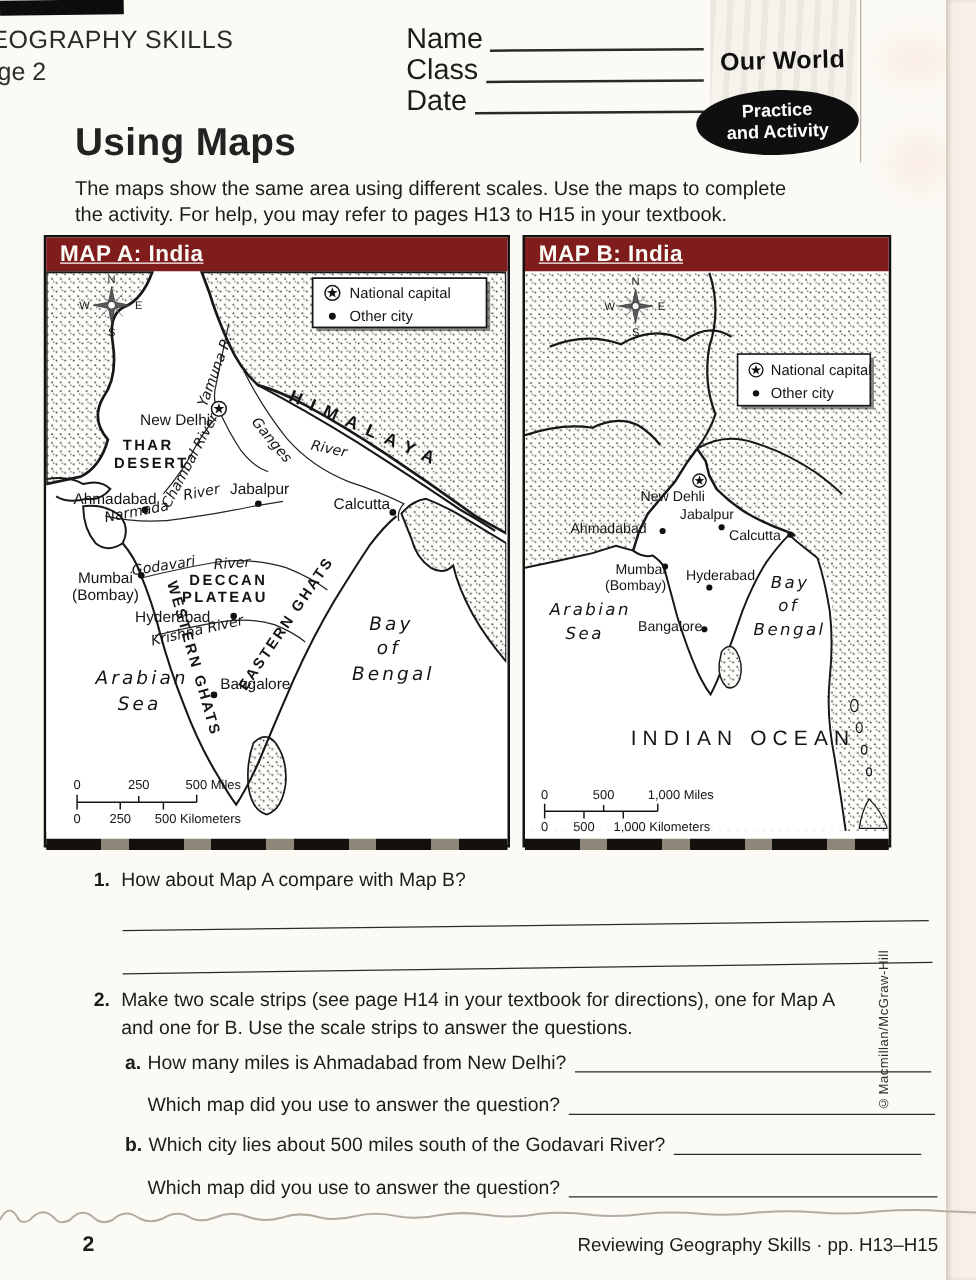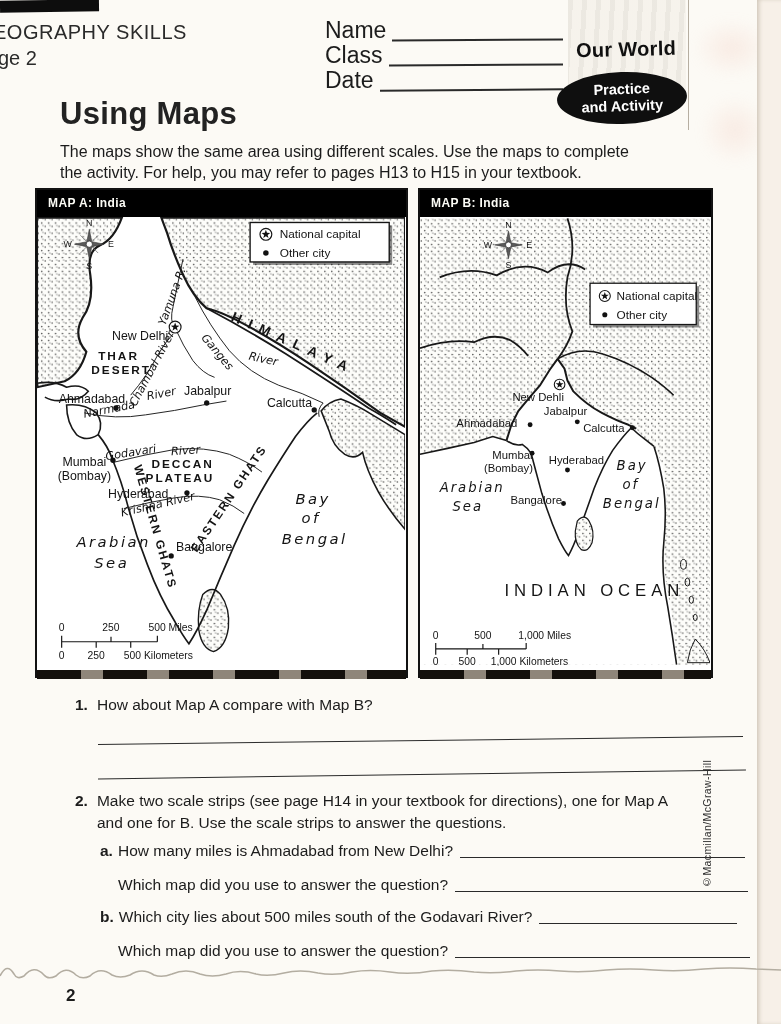--- a/index.html
+++ b/index.html
@@ -23,22 +23,22 @@
   .fill-line{flex:1;border-bottom:2px solid #2a2a2a;margin-bottom:3px;transform:rotate(-.4deg);}
   .ourworld{left:576px;top:38px;font-size:20px;font-weight:bold;letter-spacing:.3px;
     transform:rotate(-1.5deg);color:#101010;}
   .badge{left:557px;top:72px;width:130px;height:52px;background:#0f0f0f;border-radius:50%;
     display:flex;flex-direction:column;align-items:center;justify-content:center;
     transform:rotate(-2deg);color:#fff;font-weight:bold;font-size:14.5px;line-height:17px;}
   .title{left:60px;top:96px;font-size:31px;font-weight:800;letter-spacing:.3px;color:#222;}
   .intro{left:60px;top:141px;font-size:16px;line-height:21px;color:#1b1b1b;}
   
   .mapbox{box-sizing:border-box;border:2.5px solid #121212;background:#fff;}
-  .map-title{height:27px;background:#000000;color:#fcfcf6;font-weight:bold;font-size:12px;
-    line-height:27px;padding-left:11px;letter-spacing:.4px;}
+  .map-title{height:27px;background:#7f1d1d;color:#fcfcf6;font-weight:bold;font-size:18px;
+    line-height:27px;padding-left:11px;letter-spacing:.4px;text-decoration:underline;}
   .dashbar{height:9px;background:repeating-linear-gradient(90deg,#14100c 0 44px,#8f867a 44px 66px);}
   svg text{fill:#141414;}
   .city{font-family:"Liberation Sans",sans-serif;font-size:12.5px;}
   .cityb{font-family:"Liberation Sans",sans-serif;font-size:11.5px;}
   .river{font-family:"DejaVu Sans",sans-serif;font-style:italic;font-size:11.5px;}
   .phys{font-family:"Liberation Sans",sans-serif;font-weight:bold;font-size:12px;letter-spacing:2px;}
   .range{font-family:"Liberation Sans",sans-serif;font-weight:bold;font-size:14px;letter-spacing:8px;}
   .sea{font-family:"DejaVu Sans",sans-serif;font-style:italic;font-size:15px;letter-spacing:2.5px;}
   .seab{font-family:"DejaVu Sans",sans-serif;font-style:italic;font-size:13.5px;letter-spacing:2px;}
   .ocean{font-family:"Liberation Sans",sans-serif;font-size:17px;letter-spacing:5px;}
@@ -348,14 +348,15 @@
     <span>Which map did you use to answer the question?</span>
     <span class="qline"></span>
   </div>
 
   <svg class="abs" style="left:0;top:958px;" width="781" height="26">
     <path d="M0,18 Q7,4 14,16 Q17,22 24,18 Q34,6 44,17 Q48,22 56,18 Q66,7 76,17 Q82,22 90,18 Q100,8 112,17 Q120,21 130,17 Q142,9 154,17 Q162,20 172,16 Q186,10 200,16 Q212,20 226,16 Q240,11 256,16 Q268,19 284,15 Q300,11 318,15 Q334,18 352,14 Q370,11 390,14 Q410,17 432,13 Q452,11 474,14 Q494,16 516,13 Q538,11 560,13 Q582,15 606,12 Q630,10 654,12 Q678,14 704,11 Q730,9 756,11 L781,12" fill="none" stroke="#b3ada1" stroke-width="1.6"></path>
   </svg>
 
   <div class="abs copyright">©Macmillan/McGraw-Hill</div>
   <div class="abs pagenum">2</div>
+  <div class="abs footref">Reviewing Geography Skills · pp. H13–H15</div>
 
 </div>
 
 </body></html>

